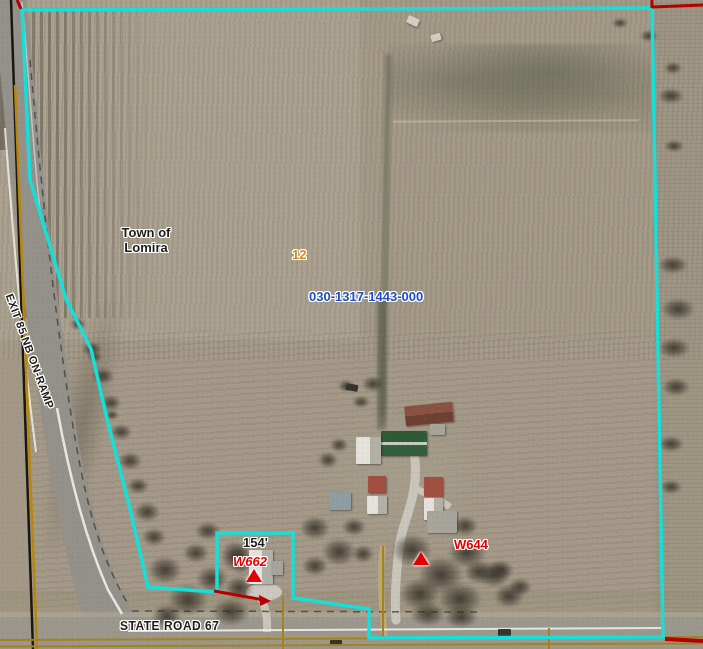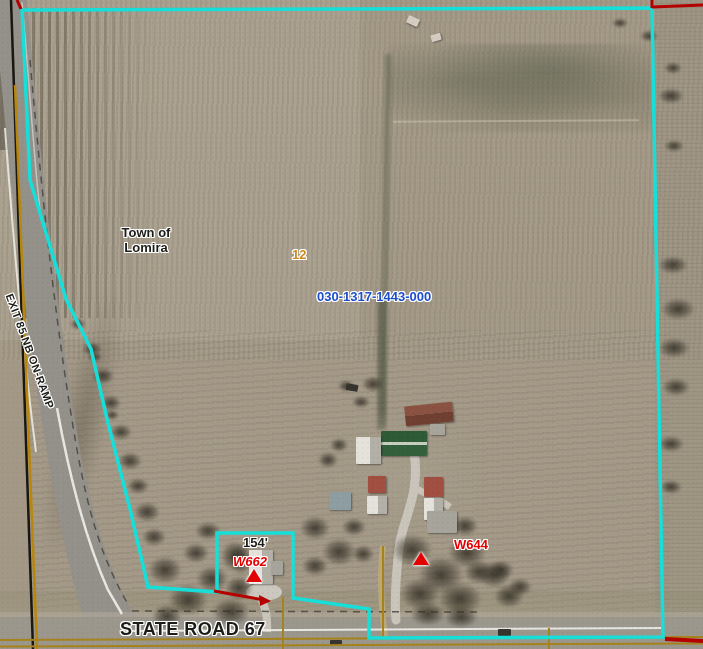--- a/index.html
+++ b/index.html
@@ -52,26 +52,26 @@
   .shed-blue{background:#8d9da1;}
   .veh-dark{background:#35342f;box-shadow:none;}
   .veh-light{background:#d6cdc2;}
   
   .lbl{position:absolute;font-weight:bold;white-space:nowrap;
     text-shadow:-1px -1px 0 #fff,1px -1px 0 #fff,-1px 1px 0 #fff,1px 1px 0 #fff,
                 -1px 0 0 #fff,1px 0 0 #fff,0 -1px 0 #fff,0 1px 0 #fff;}
   .lbl-dark{color:#1c1c18;}
   .town{left:100px;top:188px;width:92px;text-align:center;font-size:13px;line-height:15px;white-space:normal;margin-top:37px;}
   .section-no{left:292px;top:247px;font-size:13px;color:#cf8a1e;}
-  .parcel-id{left:317px;top:289px;font-size:13px;color:#1c4ecb;text-align:center;}
+  .parcel-id{left:309px;top:289px;font-size:13px;color:#1c4ecb;text-align:center;}
   .dim154{left:243px;top:535px;font-size:13px;}
   .addr{font-size:13px;color:#e30000;}
   .w662{left:233px;top:554px;font-style:italic;}
   .w644{left:431px;top:537px;margin-left:23px;}
-  .state-road{left:92px;top:619px;font-size:18px;letter-spacing:.5px;padding-left:28px;}
+  .state-road{left:92px;top:619px;font-size:12px;letter-spacing:.5px;padding-left:28px;}
   .exit-ramp{left:15px;top:292px;font-size:11px;letter-spacing:.4px;
     transform:rotate(70deg);transform-origin:0 0;}
   .marker{position:absolute;width:0;height:0;border-left:8px solid transparent;
     border-right:8px solid transparent;border-bottom:13px solid #e30000;
     filter:drop-shadow(0 0 1px #fff) drop-shadow(0 0 1px #fff);}
   svg{position:absolute;left:0;top:0;}
 </style>
 </head>
 <body>
 

